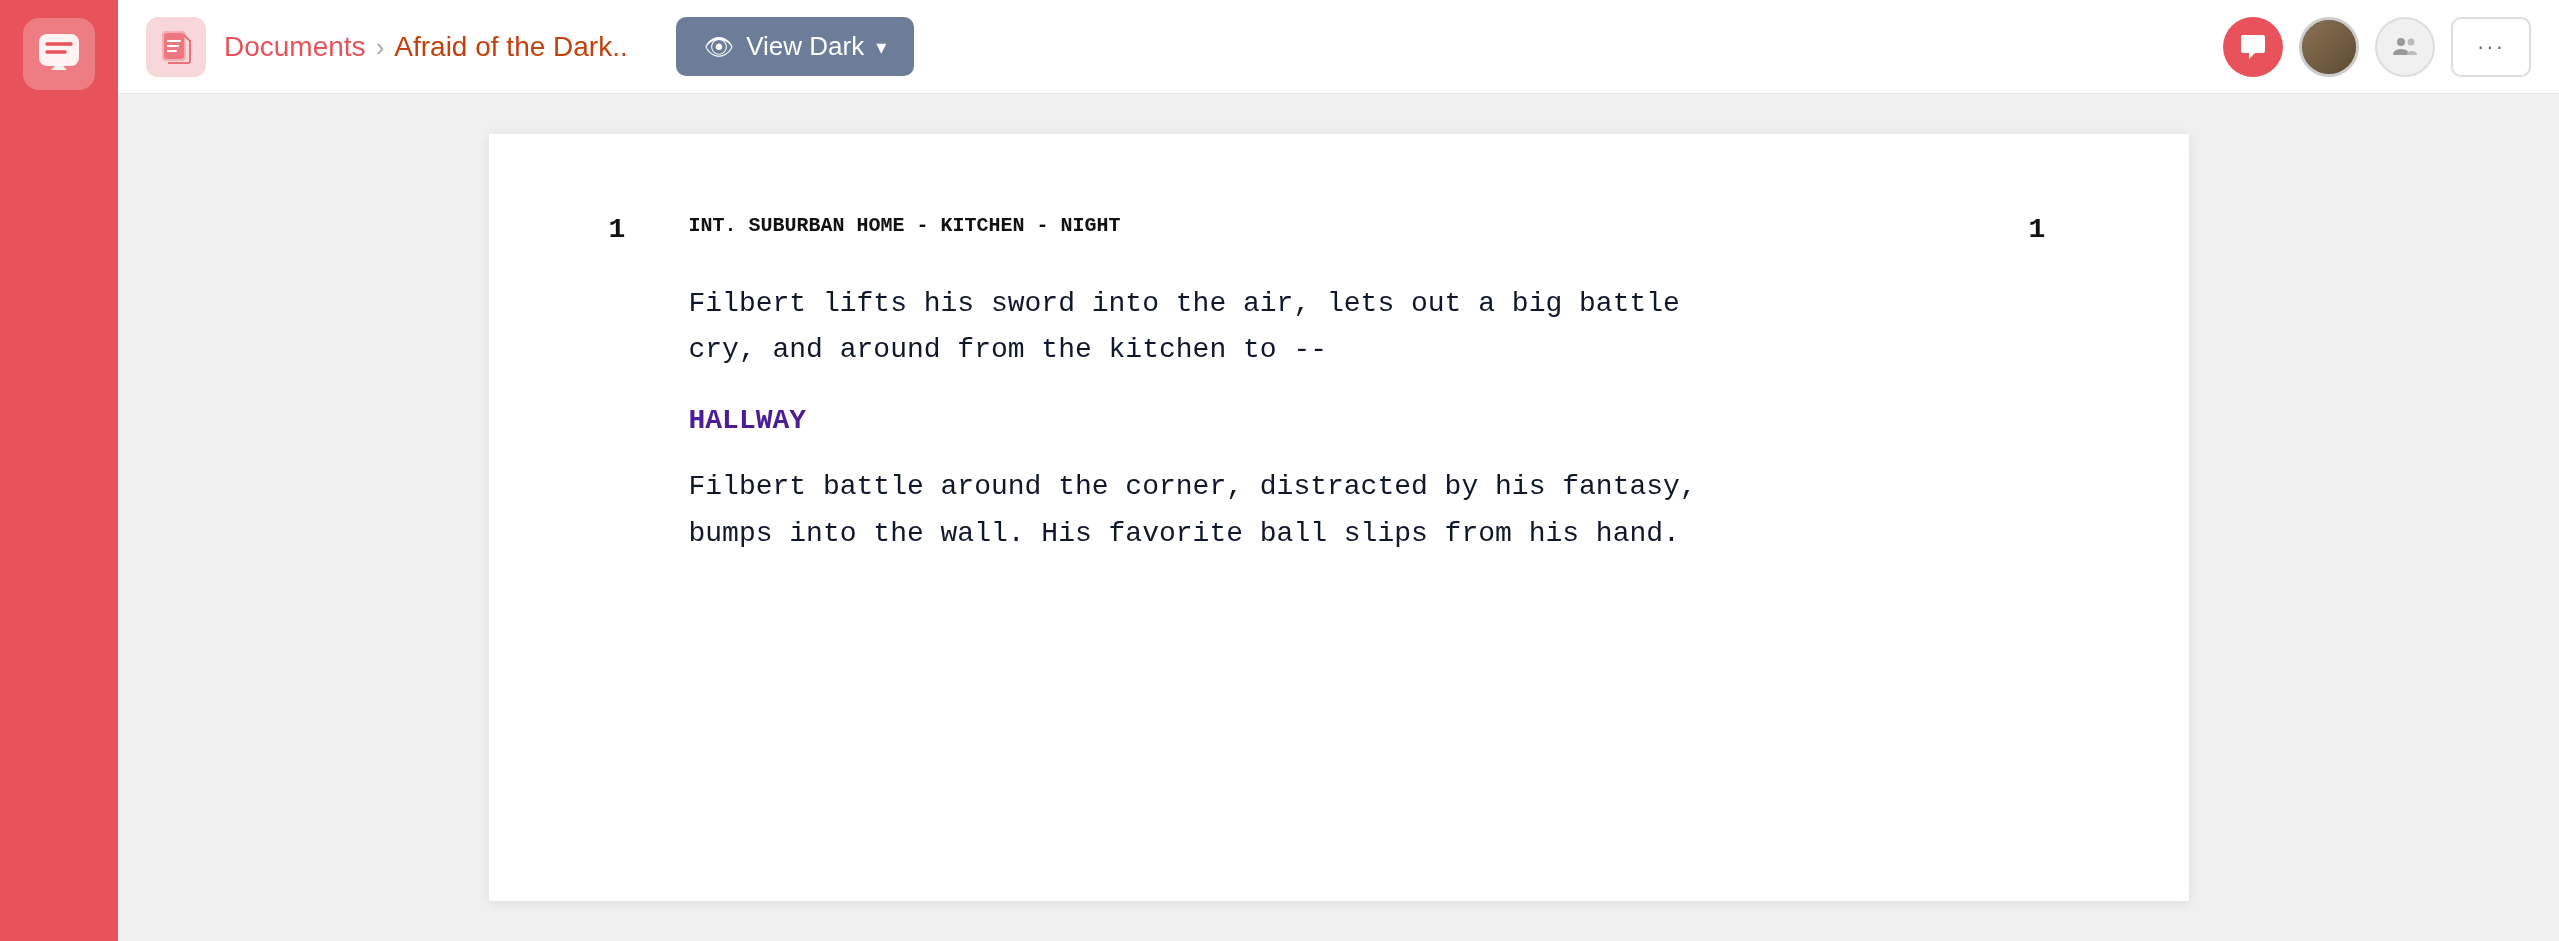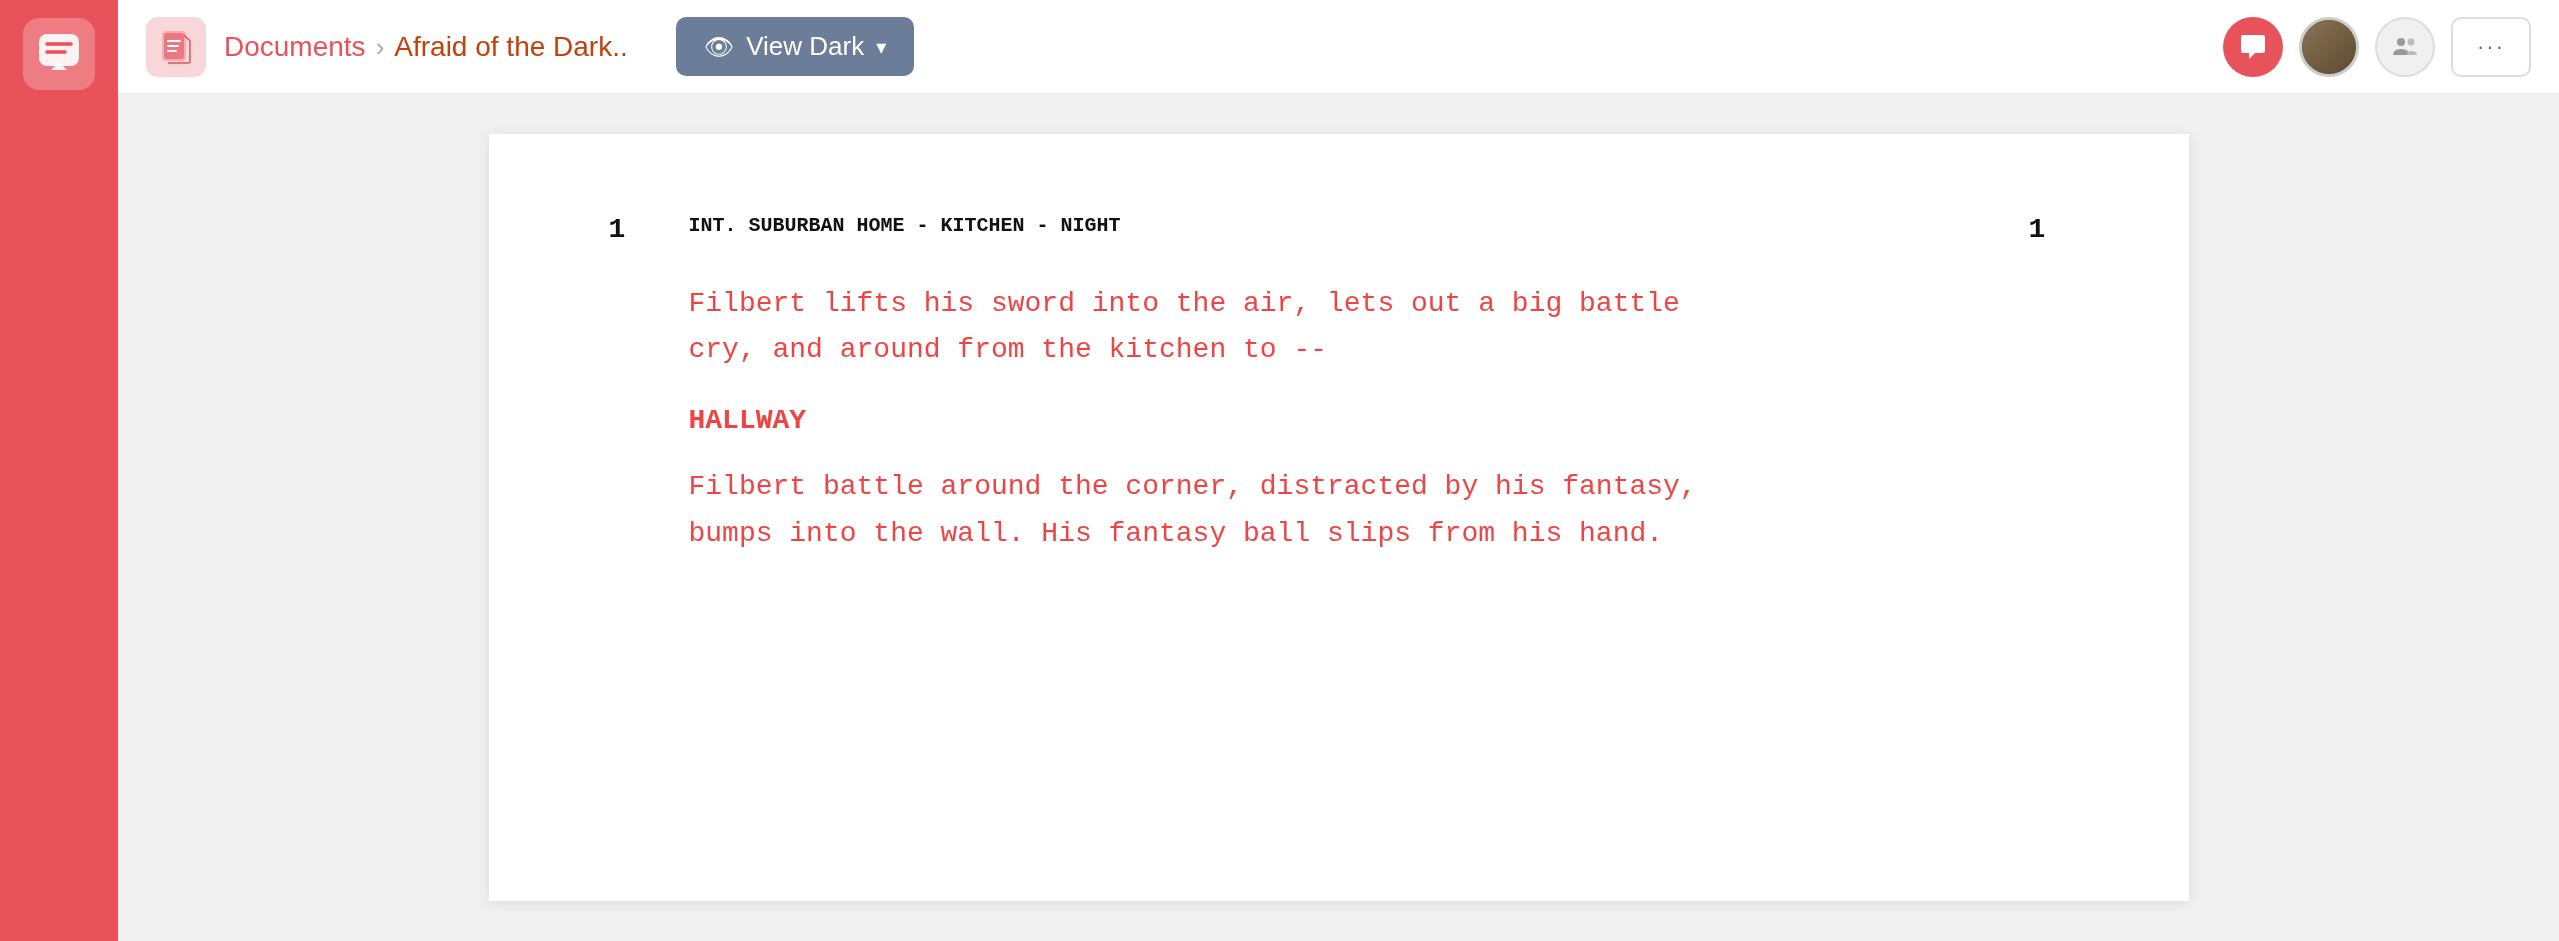--- a/index.html
+++ b/index.html
@@ -237,30 +237,30 @@
       font-weight: bold;
       color: #111;
       flex: 1;
       margin: 0 40px;
     }
 
     .action-block {
       font-family: 'Courier New', Courier, monospace;
       font-size: 28px;
       line-height: 1.65;
-      color: #ef4444;
+      color: #0f172a;
       margin-bottom: 32px;
       margin-left: 80px;
     }
 
     .subheading {
       font-family: 'Courier New', Courier, monospace;
       font-size: 28px;
       font-weight: bold;
-      color: #ef4444;
+      color: #4c1d95;
       margin-bottom: 28px;
       margin-left: 80px;
     }
   </style>
 </head>
 <body>
 
 <div class="sidebar-strip">
   <div class="sidebar-logo">
     <svg viewBox="0 0 44 44" fill="none" xmlns="http://www.w3.org/2000/svg">
@@ -335,19 +335,19 @@
 
       <div class="action-block">
         <div>Filbert lifts his sword into the air, lets out a big battle</div>
         <div>cry, and around from the kitchen to --</div>
       </div>
 
       <div class="subheading">HALLWAY</div>
 
       <div class="action-block">
         <div>Filbert battle around the corner, distracted by his fantasy,</div>
-        <div>bumps into the wall. His fantasy ball slips from his hand.</div>
+        <div>bumps into the wall. His favorite ball slips from his hand.</div>
       </div>
 
     </div>
   </div>
 
 </div>
 
 </body></html>

